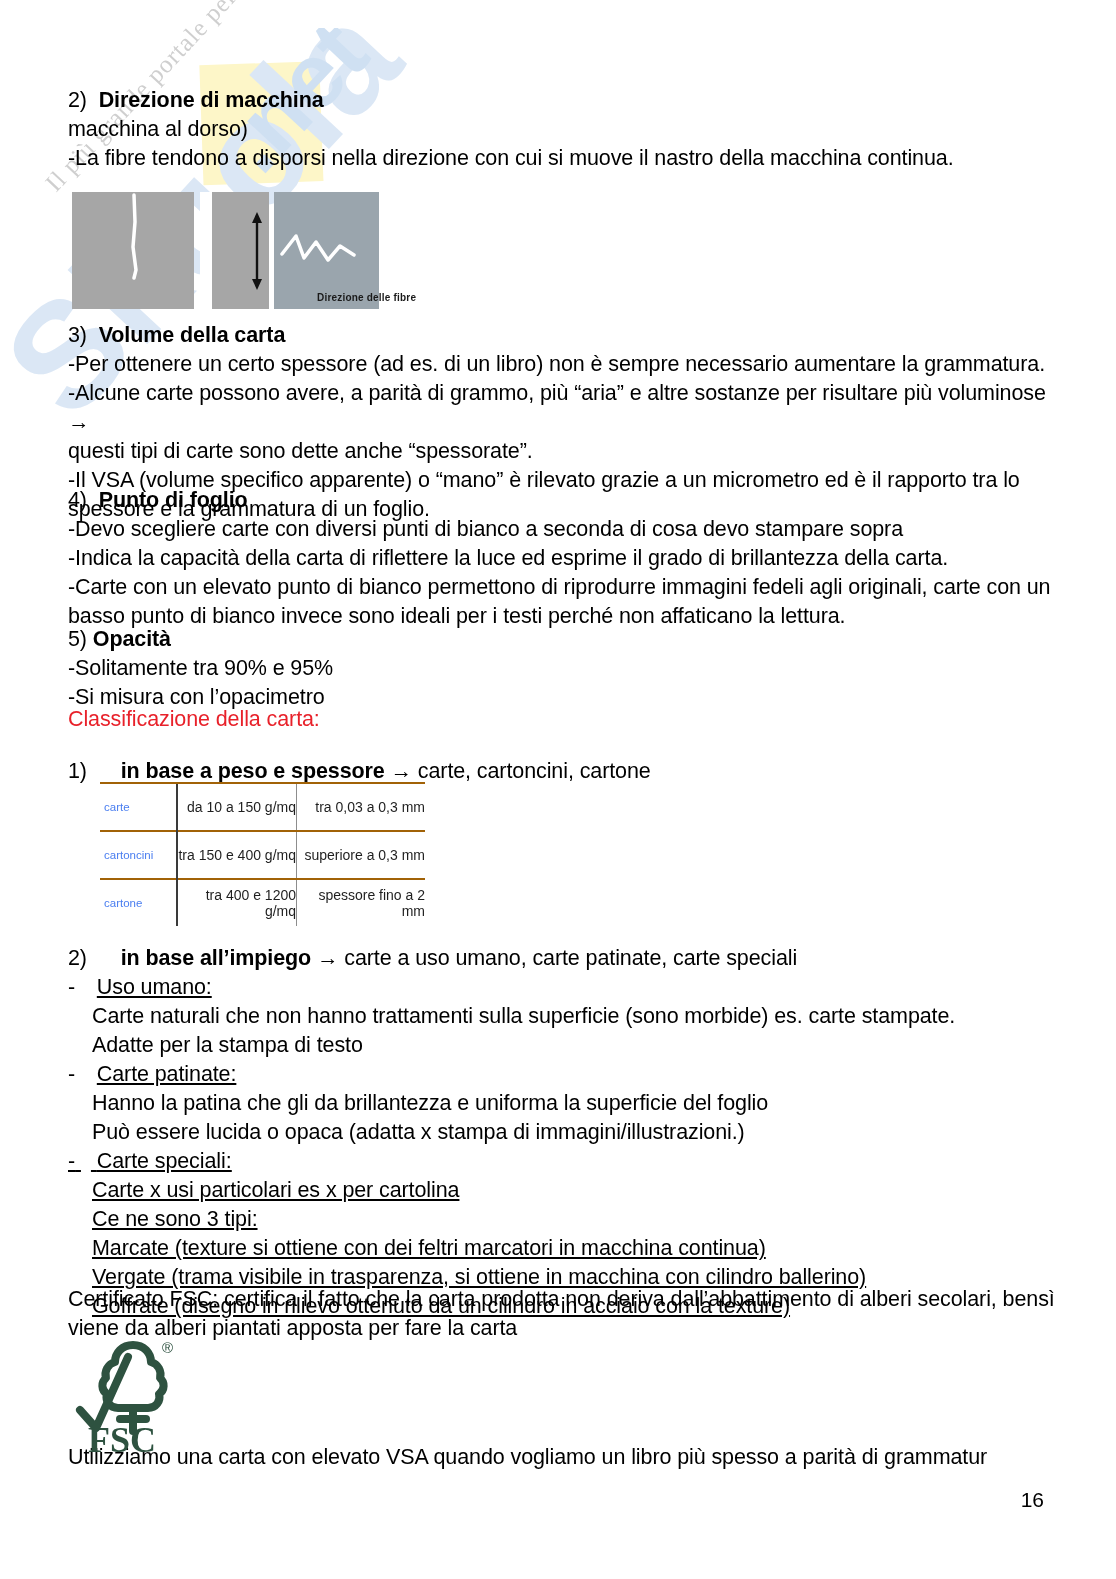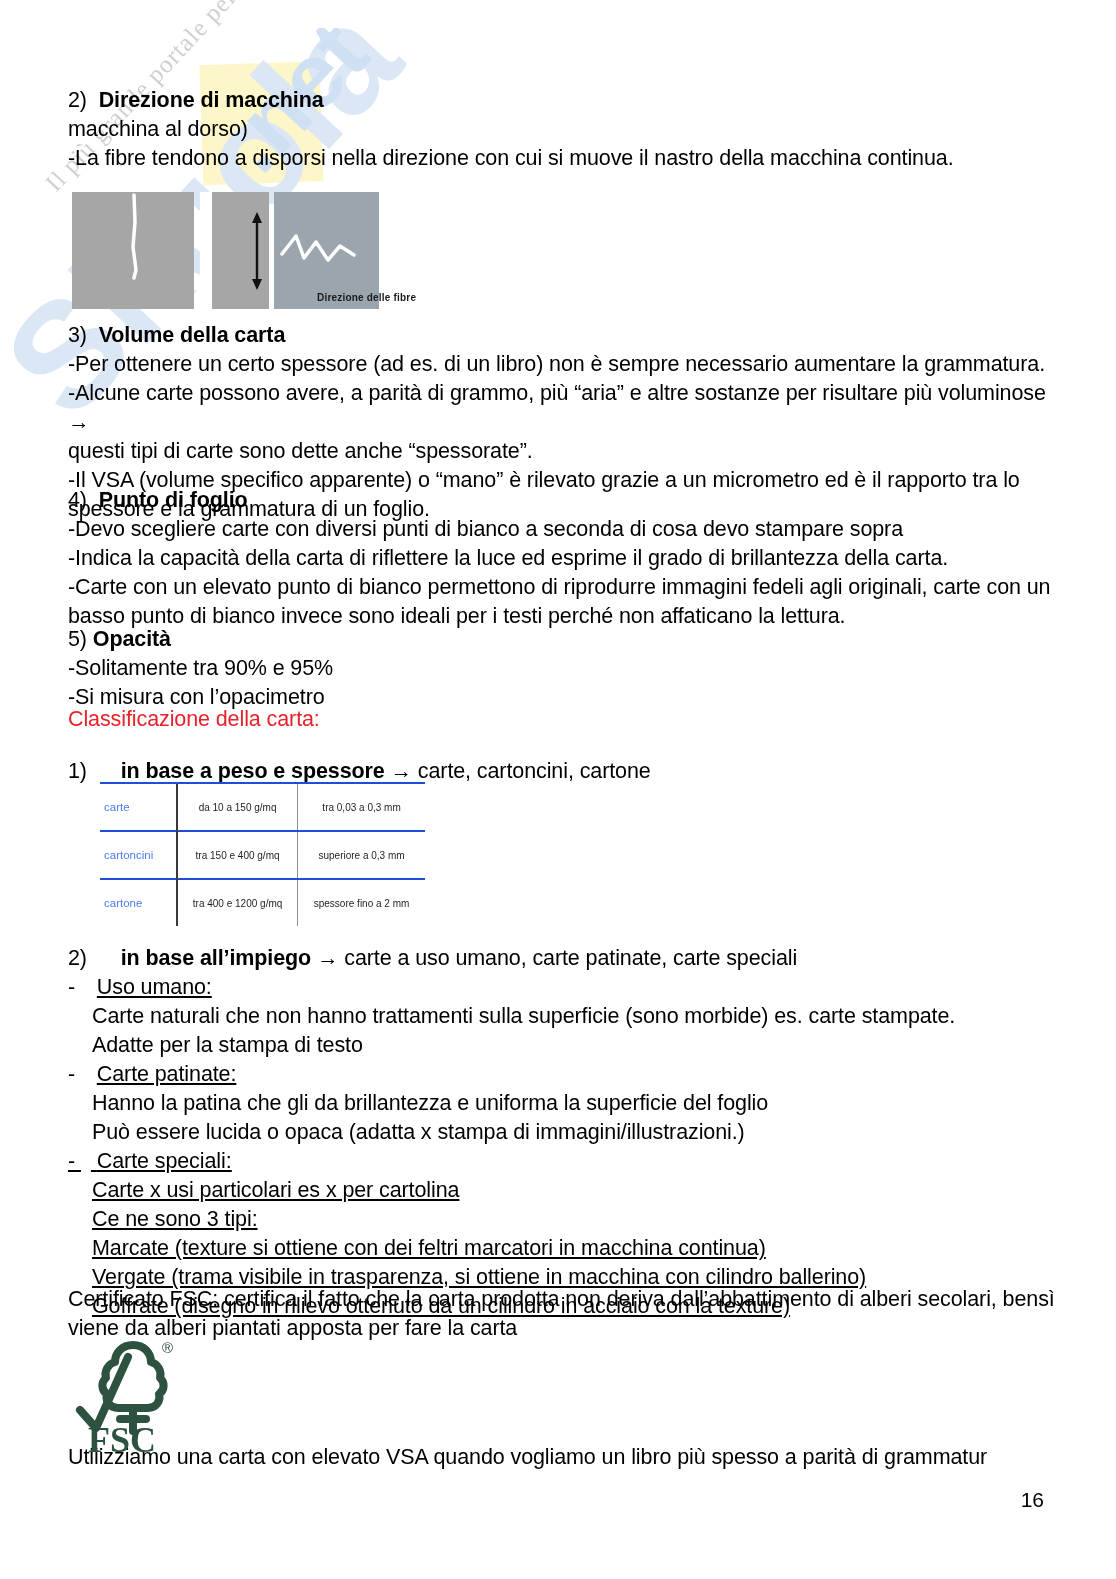--- a/index.html
+++ b/index.html
@@ -141,28 +141,28 @@
     color: #1f1f1f;
   }
   .tbl-rowlabel {
     color: #4a7ef0;
     width: 72px;
     padding-left: 4px !important;
     height: 46px;
     font-size: 11.5px;
   }
   .tbl-cell {
-    text-align: center;
+    text-align: right;
     height: 46px;
-    font-size: 10px;
+    font-size: 14px;
   }
   .c-peso { width: 125px; }
   .c-spess { width: 124px; }
   .rule {
-    border-top: 2px solid #1d4ed8;
+    border-top: 2px solid #a16207;
   }
   .vline-peso {
     border-left: 2px solid #3a3a3a;
   }
   .vline-spess {
     border-left: 1.5px solid #8d8d8d;
   }
 
   
   #fsclogo {

